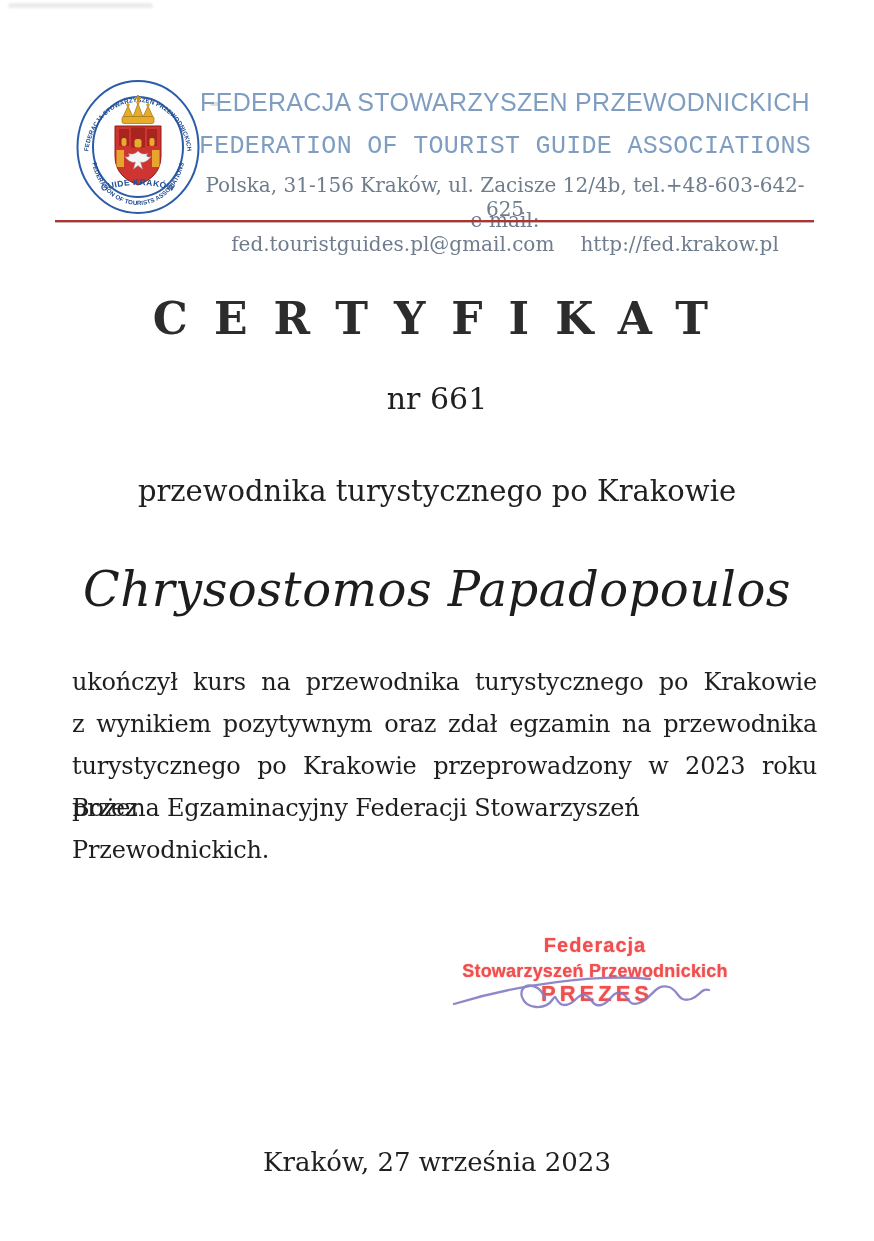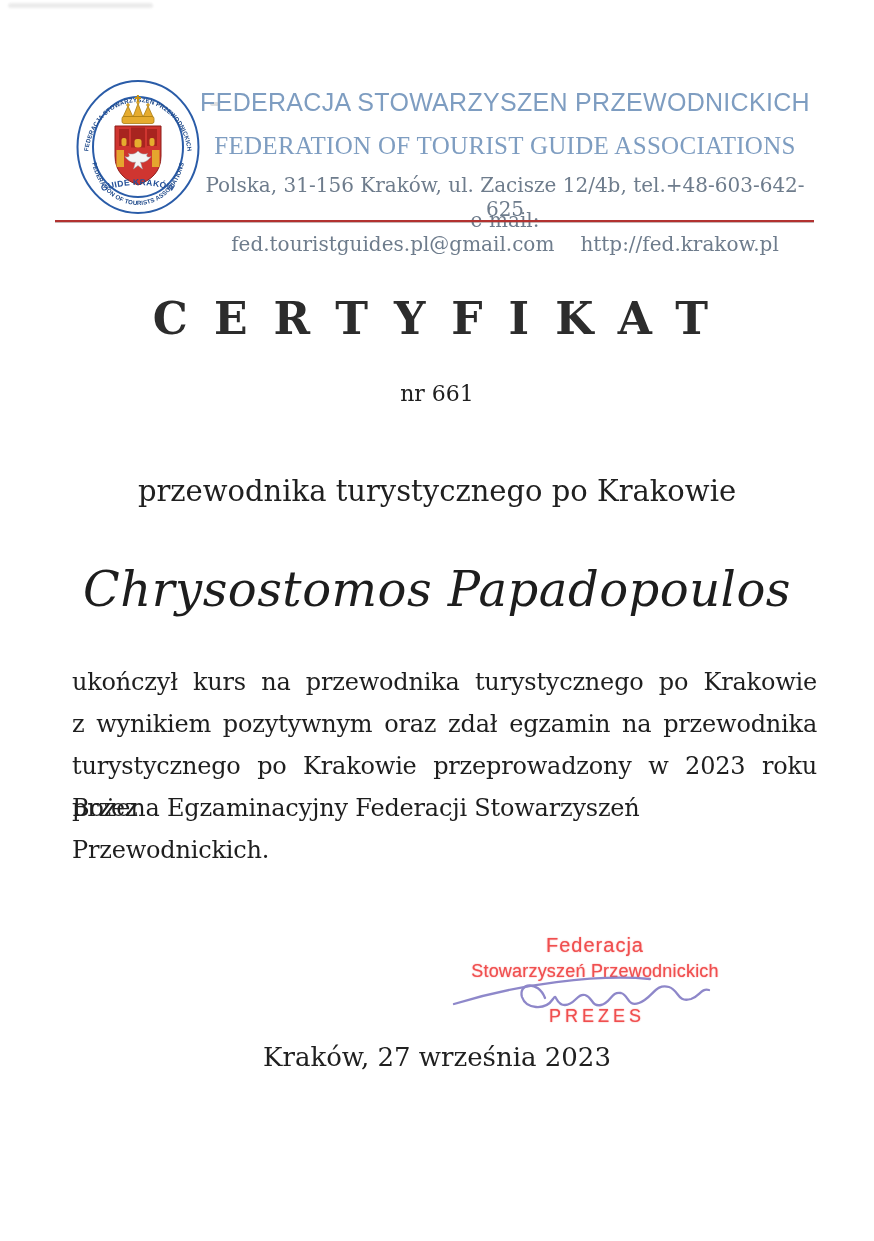--- a/index.html
+++ b/index.html
@@ -11,47 +11,47 @@
     overflow:hidden;
   }
   
   .streak{position:absolute;left:8px;top:3px;width:145px;height:5px;background:#dcdcdc;opacity:.55;border-radius:3px;filter:blur(1px);}
   .dash{position:absolute;left:210px;top:102px;width:9px;height:4px;background:#c9c9c9;opacity:.6;border-radius:2px;}
 
   
   .logo{position:absolute;left:75px;top:79px;width:126px;height:137px;}
   .lh{position:absolute;left:196px;width:618px;text-align:center;}
   .org-pl{top:88px;font-family:"Liberation Sans",sans-serif;font-size:25px;color:#7e9dc1;letter-spacing:.3px;}
-  .org-en{top:132px;font-family:Liberation Serif, serif;font-size:25px;color:#7e9dc1;letter-spacing:.3px;}
+  .org-en{top:132px;font-family:Liberation Mono, monospace;font-size:25px;color:#7e9dc1;letter-spacing:.3px;}
   .addr1{top:173px;font-size:20px;color:#6e7c8c;}
   .addr2{top:208px;font-size:20px;color:#6e7c8c;}
   .addr2 .site{margin-left:26px;}
   .rule{position:absolute;left:55px;top:220px;width:759px;height:2px;background:#b23230;box-shadow:0 1px 0 rgba(130,92,92,.45);}
 
   
   .center{position:absolute;left:0;width:874px;text-align:center;}
   .title{top:293px;font-size:44px;font-weight:bold;color:#2c2c2c;letter-spacing:26px;padding-left:13px;box-sizing:border-box;}
-  .nr{top:381px;font-size:22px;color:#202020;}
+  .nr{top:381px;font-size:30px;color:#202020;}
   .subtitle{top:474px;font-size:29px;color:#202020;}
   .name{top:561px;font-size:48px;font-weight:normal;font-style:italic;color:#1d1d1d;letter-spacing:.5px;}
   .body-text{position:absolute;left:72px;top:661px;width:745px;font-size:24px;color:#1e1e1e;letter-spacing:-.2px;}
   .body-line{line-height:42px;height:42px;text-align:justify;text-align-last:justify;-moz-text-align-last:justify;}
   .body-line.last{text-align:left;text-align-last:auto;}
 
   
   .stamp{position:absolute;left:440px;top:934px;width:310px;text-align:center;
-         font-family:"Liberation Sans",sans-serif;font-weight:normal;color:#ef4242;
+         font-family:"Liberation Sans",sans-serif;font-weight:bold;color:#ef4242;
          text-shadow:0 0 1.3px rgba(239,66,66,.75);opacity:.93;}
   .st1{font-size:20px;line-height:23px;letter-spacing:1px;}
   .st2{font-size:18px;line-height:23px;margin-top:3px;letter-spacing:.2px;}
   .st3{font-size:20px;line-height:24px;margin-top:22px;letter-spacing:.3px;}
-  .st4{font-size:18px;line-height:22px;margin-top:22px;letter-spacing:4px;padding-left:4px;}
+  .st4{font-size:22px;line-height:22px;margin-top:0;letter-spacing:4px;padding-left:4px;}
   .signature{position:absolute;left:448px;top:966px;width:272px;height:60px;z-index:3;}
 
-  .place-date{top:1042px;font-size:26px;color:#202020;}
+  .place-date{top:1147px;font-size:26px;color:#202020;}
 </style>
 </head>
 <body>
 
 <div class="page">
 
   <div class="streak"></div>
   <div class="dash"></div>
 
   <svg class="logo" viewBox="0 0 126 137">

